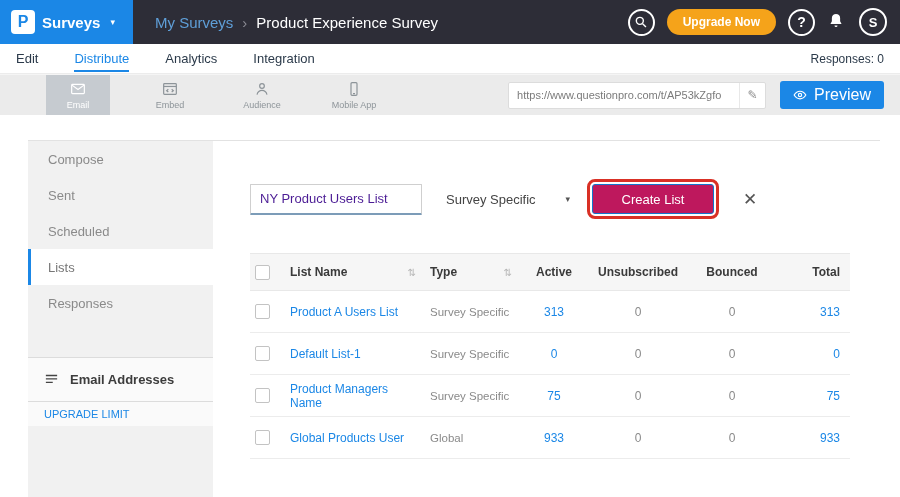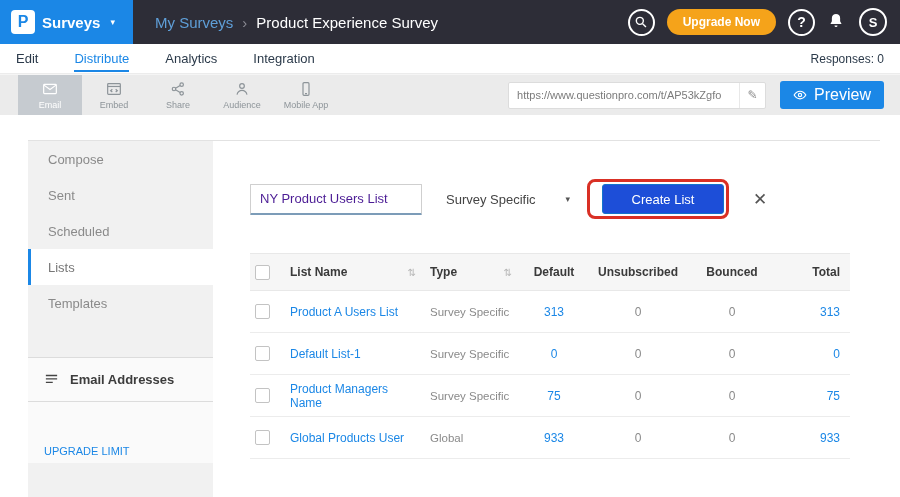--- a/index.html
+++ b/index.html
@@ -27,50 +27,50 @@
   .avatar { width:28px; height:28px; border-radius:50%; border:2px solid #fff; background:#2d2d37; color:#fff; display:flex; align-items:center; justify-content:center; font-size:13px; font-weight:bold; cursor:pointer; }
 
   
   .navrow { position:absolute; top:44px; left:0; right:0; height:30px; background:#fff; display:flex; align-items:center; padding:0 16px; border-bottom:1px solid #ececec; }
   .tab { font-size:13px; color:#2b3a4a; margin-right:36px; cursor:pointer; padding:5px 0 4px; border-bottom:2px solid transparent; }
   .tab.active { color:#1b87e6; border-bottom:2px solid #1b87e6; }
   .responses { margin-left:auto; font-size:12px; color:#2b3a4a; }
 
   
   .toolbar { position:absolute; top:74px; left:0; right:0; height:41px; background:#ebebeb; display:flex; align-items:stretch; padding-left:18px; border-top:1px solid #f5f5f5; }
-  .tool { width:64px; display:flex; flex-direction:column; align-items:center; justify-content:center; gap:3px; cursor:pointer; color:#8d9499; }
+  .tool { width:64px; display:flex; flex-direction:column; align-items:center; justify-content:center; gap:3px; cursor:pointer; color:#8d9499;margin-left:28px; }
   .tool svg { width:16px; height:16px; }
   .tlabel { font-size:9px; color:#8d9499; white-space:nowrap; }
   .tool.selected { background:#c6cbd0; color:#fff; }
   .tool.selected .tlabel { color:#fff; }
   .toolbar-right { margin-left:auto; display:flex; align-items:center; gap:14px; padding-right:16px; }
   .url-box { display:flex; align-items:center; width:258px; height:27px; background:#fff; border:1px solid #dcdcdc; border-radius:2px; overflow:hidden; }
   .url-input { flex:1; border:none; outline:none; font-size:11px; color:#7b7b7b; padding:0 8px; font-family:inherit; background:transparent; min-width:0; }
   .pencil-btn { width:26px; height:100%; border-left:1px solid #e8e8e8; display:flex; align-items:center; justify-content:center; color:#8a8a8a; cursor:pointer; font-size:12px; }
   .preview-btn { height:28px; background:#1b87e6; color:#fff; border:none; border-radius:3px; font-size:16px; display:flex; align-items:center; gap:7px; padding:0 13px; cursor:pointer; font-family:inherit; }
   .preview-btn svg { width:14px; height:14px; }
 
   
   .content { position:absolute; top:115px; left:0; right:0; bottom:0; background:#fff; }
   .sidebar { position:absolute; top:25px; left:28px; width:185px; bottom:0; background:#f1f1f1; border-top:1px solid #e2e2e2; }
   .side-item { height:36px; display:flex; align-items:center; padding-left:17px; font-size:13px; color:#8a8a8a; cursor:pointer; border-left:3px solid transparent; }
   .side-item.active { background:#fff; border-left:3px solid #1b87e6; color:#777; }
   .email-section { margin-top:36px; background:#fafafa; border-top:1px solid #dcdcdc; }
   .email-header { display:flex; align-items:center; gap:11px; padding:14px 16px; border-bottom:1px solid #dcdcdc; font-size:13px; font-weight:bold; color:#3c3c3c; }
   .email-header svg { width:15px; height:15px; }
   .usage { padding:13px 16px 3px; font-size:11px; color:#777; }
-  .upgrade-limit { padding:6px 16px; font-size:11px; color:#1b87e6; cursor:pointer;margin-top:37px; }
+  .upgrade-limit { padding:6px 16px; font-size:11px; color:#1b87e6; cursor:pointer; }
 
   .mainpanel { position:absolute; top:25px; left:213px; right:20px; bottom:0; background:#fff; border-top:1px solid #e2e2e2; }
   .form-row { position:absolute; top:40px; left:37px; right:28px; height:36px; display:flex; align-items:center; }
   .list-input { width:172px; height:31px; border:1px solid #cfcfcf; border-bottom:2px solid #7c9cb8; padding:0 9px; font-size:13px; color:#4c1d95; font-family:inherit; outline:none; border-radius:1px; }
   .type-select { margin-left:20px; width:132px; display:flex; align-items:center; justify-content:space-between; font-size:13px; color:#444; cursor:pointer; padding:6px 4px; }
   .select-caret { font-size:9px; color:#555; }
   .create-wrap { margin-left:13px; border:3px solid #d93025; border-radius:8px; padding:2px; }
-  .create-btn { width:122px; height:30px; background:#1d4ed8; border:1px solid #1274cc; border-radius:3px; color:#fff; font-size:13px; cursor:pointer; font-family:inherit;margin-left:10px; }
+  .create-btn { width:122px; height:30px; background:#be185d; border:1px solid #1274cc; border-radius:3px; color:#fff; font-size:13px; cursor:pointer; font-family:inherit; }
   .close-x { margin-left:24px; font-size:17px; color:#555; cursor:pointer; }
 
   
   .table { position:absolute; top:112px; left:37px; right:30px; }
   .thead { display:flex; align-items:center; height:38px; background:#f6f6f6; border-top:1px solid #e8e8e8; border-bottom:1px solid #e8e8e8; font-size:12px; color:#3a3a3a; font-weight:bold; }
   .trow { display:flex; align-items:center; height:42px; border-bottom:1px solid #ececec; font-size:12px; }
   .c-check { flex:0 0 40px; display:flex; align-items:center; padding-left:5px; }
   .checkbox { width:15px; height:15px; border:1px solid #c3c3c3; border-radius:2px; background:#fff; cursor:pointer; }
   .c-name { flex:0 0 140px; display:flex; align-items:center; justify-content:space-between; padding-right:14px; }
   .c-type { flex:0 0 96px; display:flex; align-items:center; justify-content:space-between; padding-right:14px; }
@@ -138,29 +138,20 @@
     <div class="tool">
       <svg viewBox="0 0 24 24" fill="none" stroke="currentColor" stroke-width="1.8">
           <rect x="2.5" y="4" width="19" height="16" rx="1.2"></rect>
           <path d="M2.5 8.2h19"></path>
           <path d="M9.5 12.5l-2.5 2 2.5 2M14.5 12.5l2.5 2-2.5 2"></path>
         </svg>
       <span class="tlabel">Embed</span>
     </div>
     <div class="tool">
       <svg viewBox="0 0 24 24" fill="none" stroke="currentColor" stroke-width="1.8">
-          <circle cx="6" cy="12" r="2.6"></circle>
-          <circle cx="17.5" cy="5.5" r="2.6"></circle>
-          <circle cx="17.5" cy="18.5" r="2.6"></circle>
-          <path d="M8.3 10.8l6.9-4M8.3 13.2l6.9 4"></path>
-        </svg>
-      <span class="tlabel">Share</span>
-    </div>
-    <div class="tool">
-      <svg viewBox="0 0 24 24" fill="none" stroke="currentColor" stroke-width="1.8">
           <circle cx="12" cy="7.5" r="3.5"></circle>
           <path d="M4.5 20.5c1.2-4.2 4.2-6.3 7.5-6.3s6.3 2.1 7.5 6.3"></path>
         </svg>
       <span class="tlabel">Audience</span>
     </div>
     <div class="tool">
       <svg viewBox="0 0 24 24" fill="none" stroke="currentColor" stroke-width="1.8">
           <rect x="7.5" y="2.5" width="9" height="19" rx="1.5"></rect>
           <path d="M10.5 18.8h3"></path>
         </svg>
@@ -181,21 +172,21 @@
     </div>
   </div>
 
   <div class="content">
 
     <aside class="sidebar">
       <div class="side-item">Compose</div>
       <div class="side-item">Sent</div>
       <div class="side-item">Scheduled</div>
       <div class="side-item active">Lists</div>
-      <div class="side-item">Templates</div>
+      <div class="side-item">Responses</div>
 
       <div class="email-section">
         <div class="email-header">
           <svg viewBox="0 0 24 24" fill="none" stroke="#444" stroke-width="2.2">
               <path d="M3 5.5h18M3 11h18M3 16.5h11"></path>
             </svg>
           <span>Email Addresses</span>
         </div>
         <div class="upgrade-limit">UPGRADE LIMIT</div>
       </div>
@@ -221,21 +212,21 @@
               <span class="checkbox"></span>
             </span>
           <span class="c-name">
             <span>List Name</span>
             <span class="sort">⇅</span>
           </span>
           <span class="c-type">
             <span>Type</span>
             <span class="sort">⇅</span>
           </span>
-          <span class="c-active">Default</span>
+          <span class="c-active">Active</span>
           <span class="c-unsub">Unsubscribed</span>
           <span class="c-bounced">Bounced</span>
           <span class="c-total">Total</span>
         </div>
 
         <div class="trow">
           <span class="c-check">
               <span class="checkbox"></span>
             </span>
           <span class="c-name">

